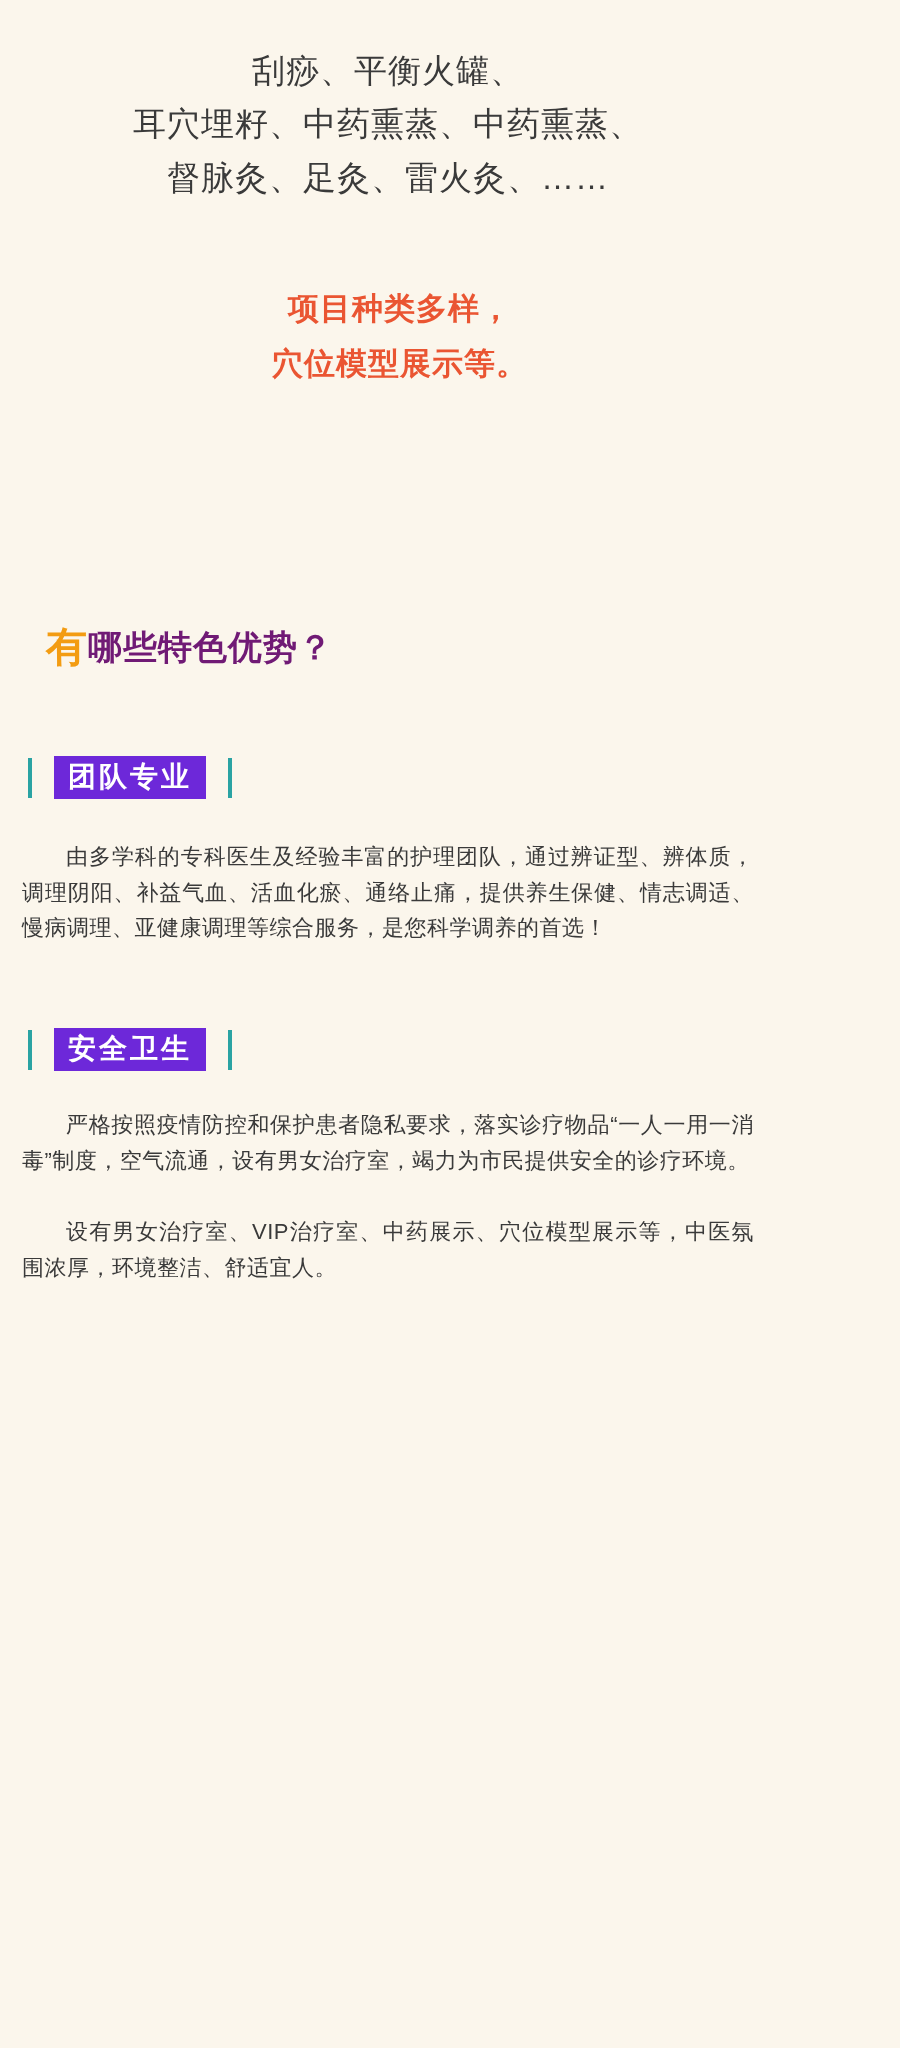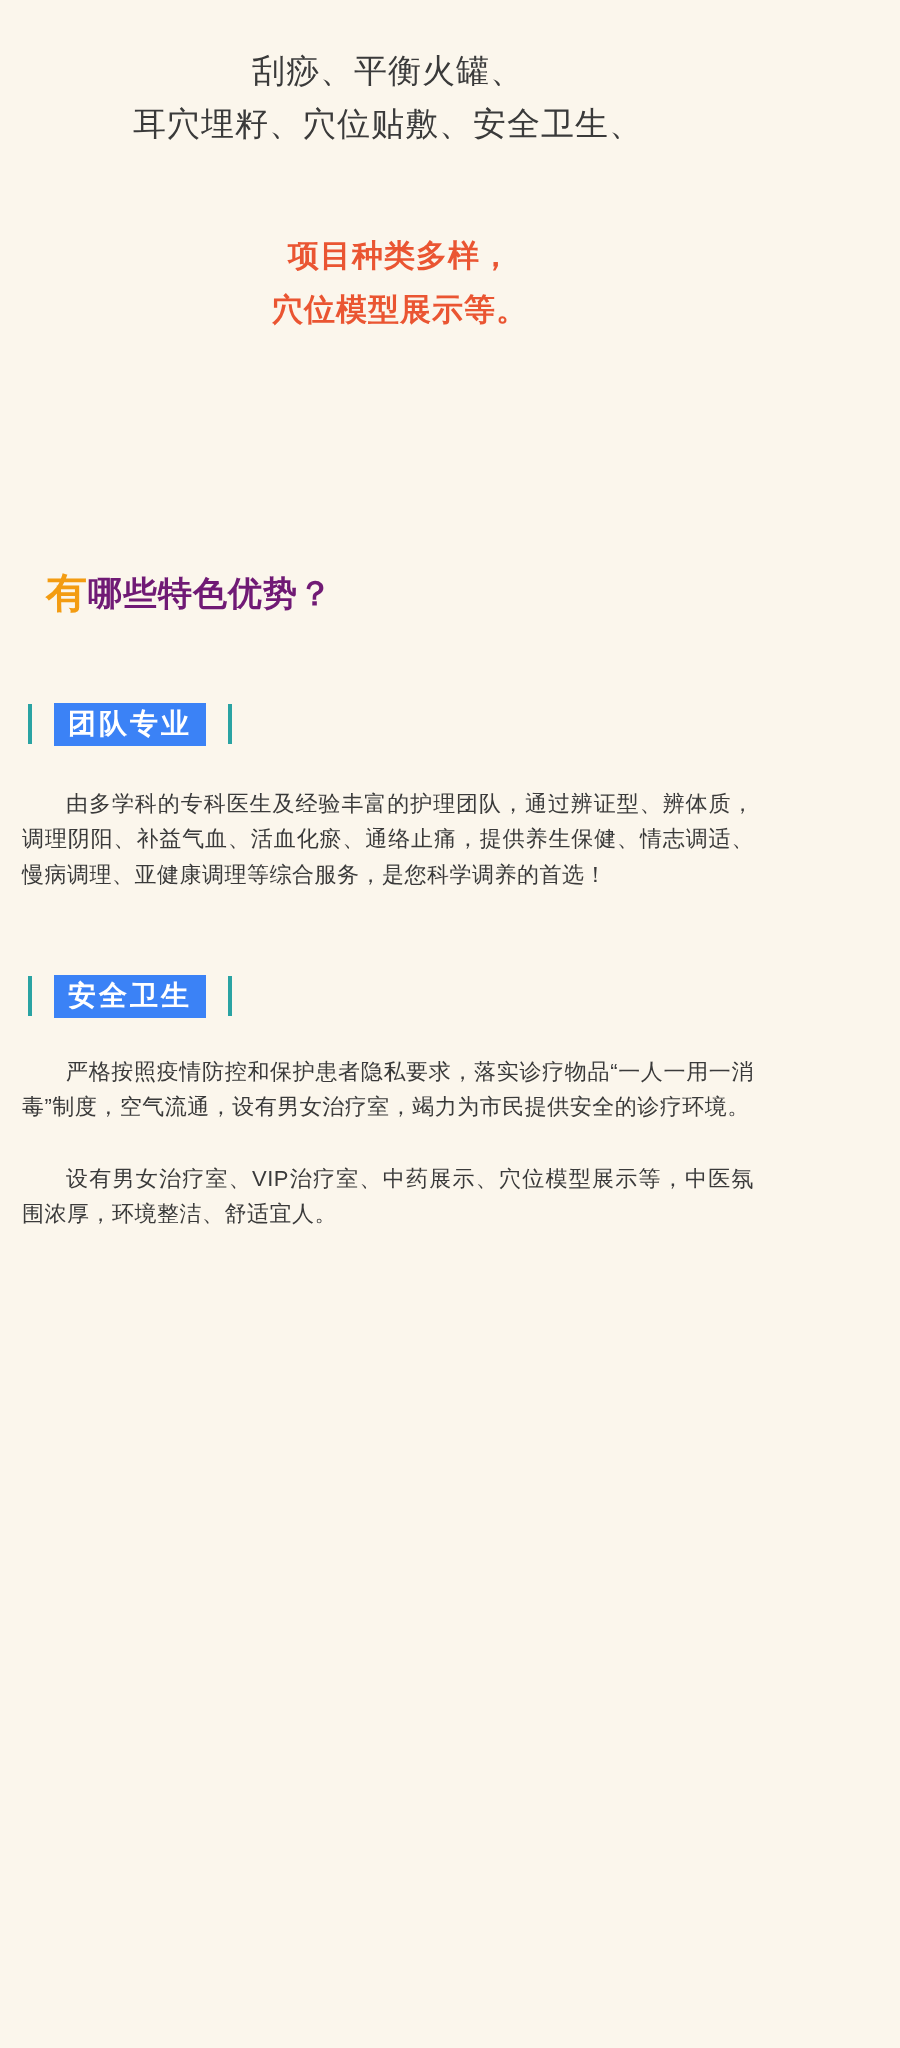--- a/index.html
+++ b/index.html
@@ -76,21 +76,21 @@
   }
   .bar {
     width: 4px;
     height: 40px;
     background: #2aa3a3;
     flex: 0 0 auto;
   }
   .bar.left { margin-right: 22px; }
   .bar.right { margin-left: 22px; }
   .sub-label {
-    background: #3b82f6;
+    background: #6d28d9;
     color: #ffffff;
     font-size: 28px;
     font-weight: bold;
     letter-spacing: 3px;
     padding: 7px 14px 8px 14px;
     line-height: 1;
     display: inline-block;
     white-space: nowrap;
   }
 
@@ -107,21 +107,22 @@
   .para.first-section { margin-top: 40px; }
   .spacer-bottom { height: 60px; }
 </style>
 </head>
 <body>
 
 <div class="page">
 
   <div class="intro">
     <div class="intro-line">刮痧、平衡火罐、</div>
-    <div class="intro-line">耳穴埋籽、穴位贴敷、安全卫生、</div>
+    <div class="intro-line">耳穴埋籽、中药熏蒸、中药熏蒸、</div>
+    <div class="intro-line">督脉灸、足灸、雷火灸、……</div>
   </div>
 
   <div class="highlight">
     <div class="highlight-line">项目种类多样，</div>
     <div class="highlight-line">穴位模型展示等。</div>
   </div>
 
   <div class="question">
     <span class="q-first">有</span><span class="q-rest">哪些特色优势？</span>
   </div>

